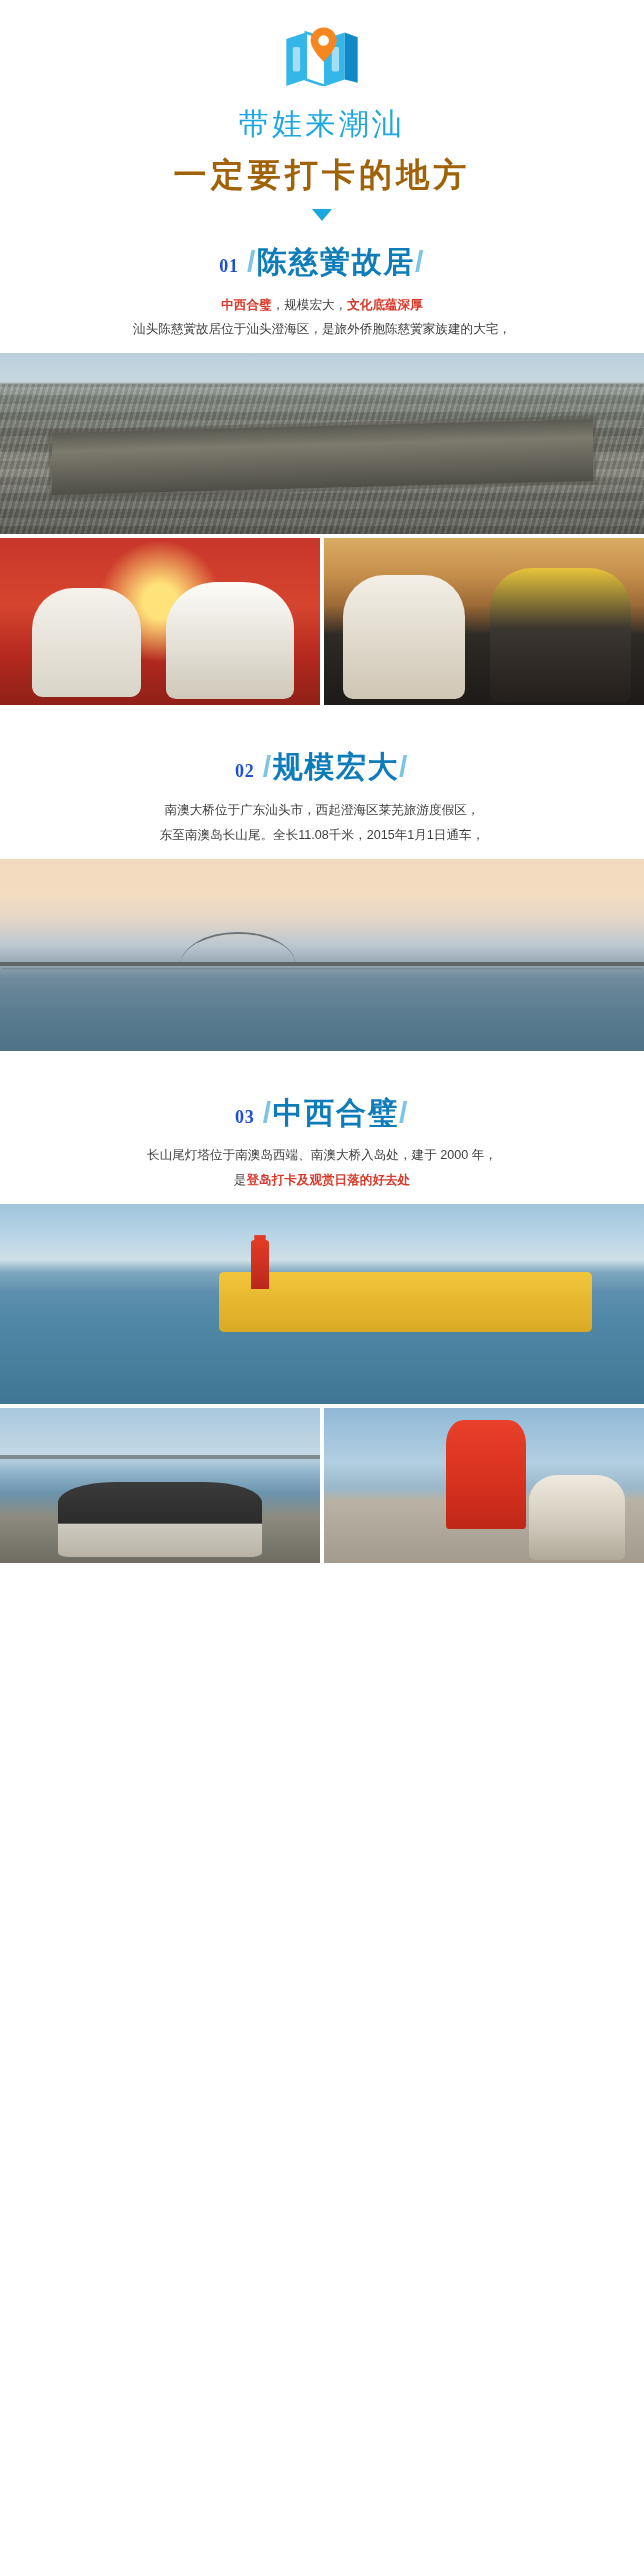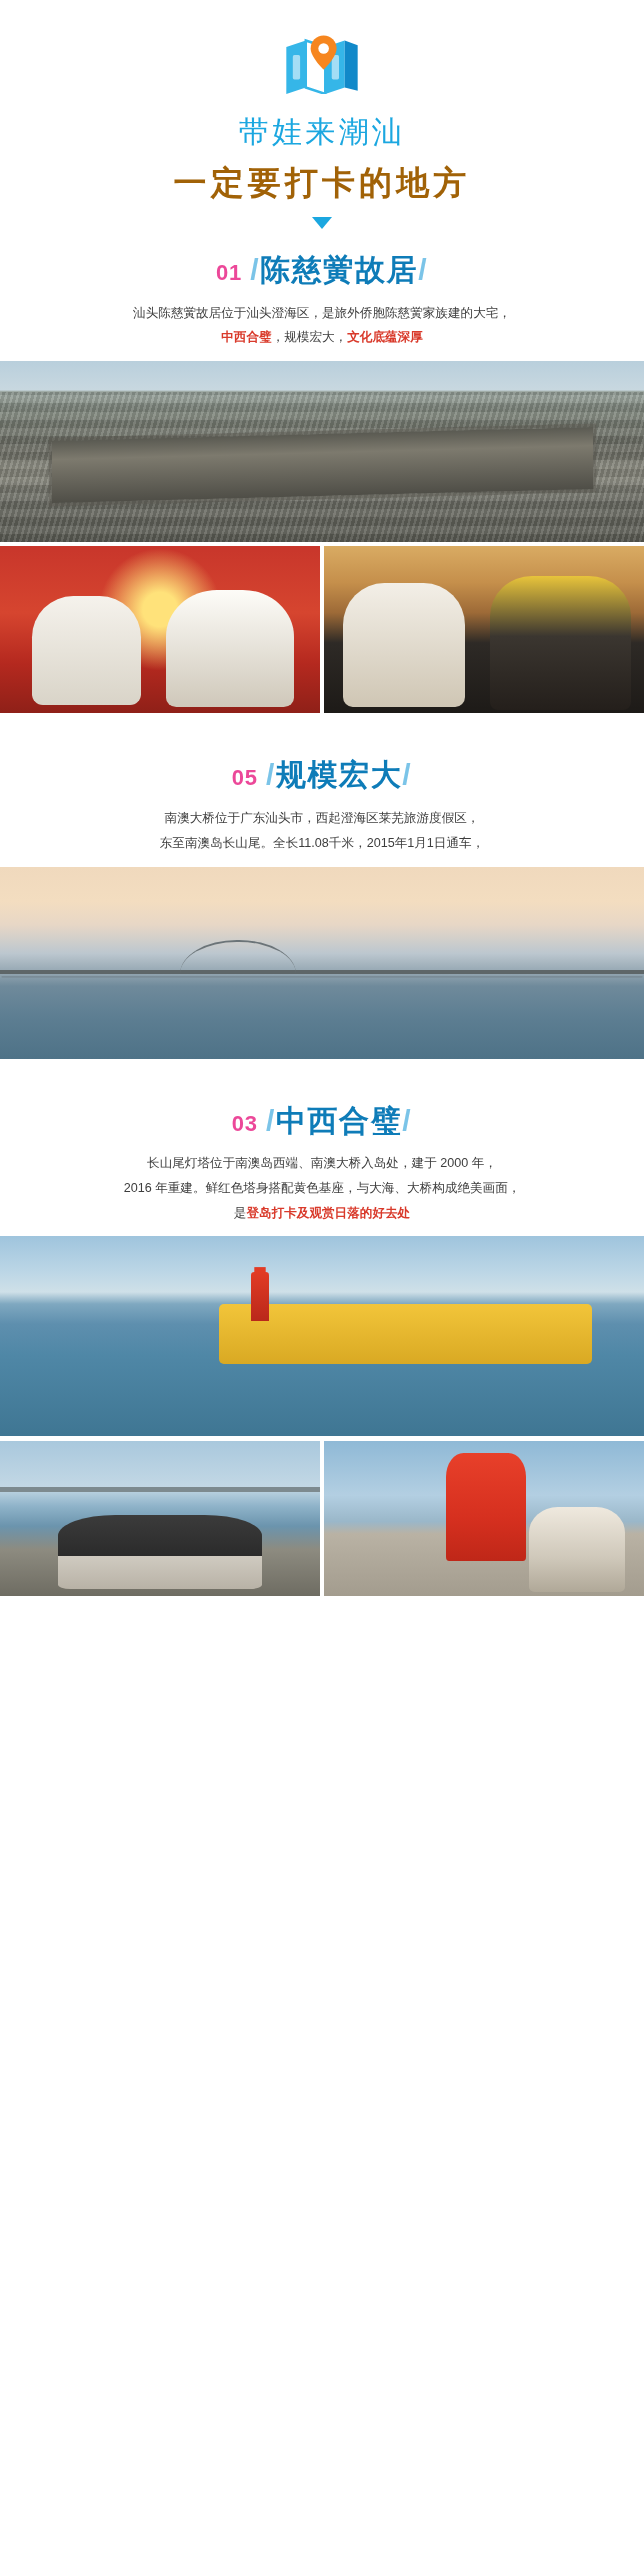--- a/index.html
+++ b/index.html
@@ -4,21 +4,21 @@
 <style>
   * { box-sizing: border-box; margin: 0; padding: 0; }
   body {
     width: 644px;
     background: #ffffff;
     font-family: "Liberation Sans", "DejaVu Sans", sans-serif;
     color: #333;
   }
   .page {
     width: 644px;
-    margin: 8px auto;
+    margin: 0 auto;
     background: #fff;
     padding-bottom: 8.2px;
   }
 
   
   .logo-wrap {
     padding-top: 21px;
     display: flex;
     justify-content: center;
     align-items: center;
@@ -60,24 +60,25 @@
 
   
   .sec-head {
     display: flex;
     justify-content: center;
     align-items: baseline;
     margin-top: 21px;
     margin-bottom: 9.8px;
   }
   .sec-num {
-    font-size: 22px;
+    font-size: 18px;
     font-weight: bold;
-    color: #ec4899;
+    color: #1d4ed8;
     letter-spacing: 0.8px;
+    font-family: Liberation Serif, serif;
   }
   .sec-title {
     font-size: 30px;
     font-weight: bold;
     color: #0e7cb8;
     margin-left: 8.2px;
     letter-spacing: 1.6px;
   }
   .slash { color: #7bc4e8; font-weight: bold; }
 
@@ -283,38 +284,38 @@
   </div>
 
   <div class="sec-head">
     <span class="sec-num">01</span>
     <span class="sec-title">
       <span class="slash">/</span><span>陈慈黉故居</span><span class="slash">/</span>
     </span>
   </div>
 
   <div class="desc">
-    <div>汕头陈慈黉故居位于汕头澄海区，是旅外侨胞陈慈黉家族建的大宅，</div>
     <div>
       <span class="hl-red">中西合璧</span><span>，规模宏大，</span><span class="hl-red">文化底蕴深厚</span>
     </div>
+    <div>汕头陈慈黉故居位于汕头澄海区，是旅外侨胞陈慈黉家族建的大宅，</div>
   </div>
 
   <div class="photo-block">
     <div class="photo img-ancestral"></div>
     <div class="photo-row">
       <div class="photo img-kids1"></div>
       <div class="photo img-kids2"></div>
     </div>
   </div>
 
   <div class="spacer-lg"></div>
 
   <div class="sec-head">
-    <span class="sec-num">05</span>
+    <span class="sec-num">02</span>
     <span class="sec-title">
       <span class="slash">/</span><span>规模宏大</span><span class="slash">/</span>
     </span>
   </div>
 
   <div class="desc">
     <div>南澳大桥位于广东汕头市，西起澄海区莱芜旅游度假区，</div>
     <div>东至南澳岛长山尾。全长11.08千米，2015年1月1日通车，</div>
   </div>
 
@@ -326,21 +327,20 @@
 
   <div class="sec-head">
     <span class="sec-num">03</span>
     <span class="sec-title">
       <span class="slash">/</span><span>中西合璧</span><span class="slash">/</span>
     </span>
   </div>
 
   <div class="desc">
     <div>长山尾灯塔位于南澳岛西端、南澳大桥入岛处，建于 2000 年，</div>
-    <div>2016 年重建。鲜红色塔身搭配黄色基座，与大海、大桥构成绝美画面，</div>
     <div>
       <span>是</span><span class="hl-red">登岛打卡及观赏日落的好去处</span>
     </div>
   </div>
 
   <div class="photo-block">
     <div class="photo img-lighthouse-main"></div>
     <div class="photo-row">
       <div class="photo img-family"></div>
       <div class="photo img-lighthouse-red"></div>

